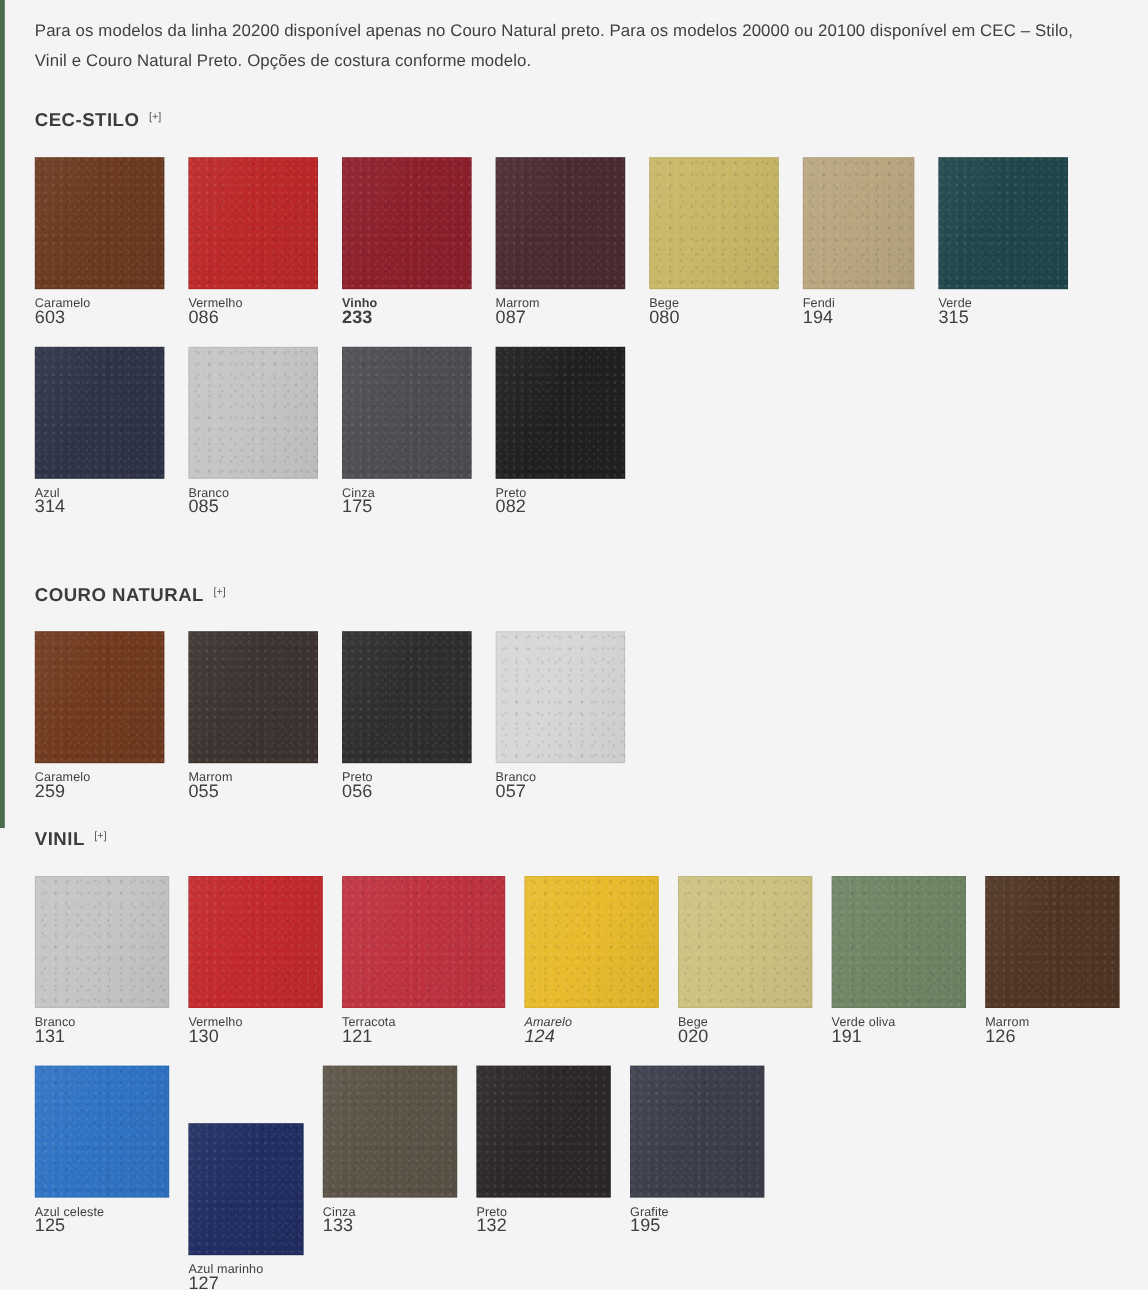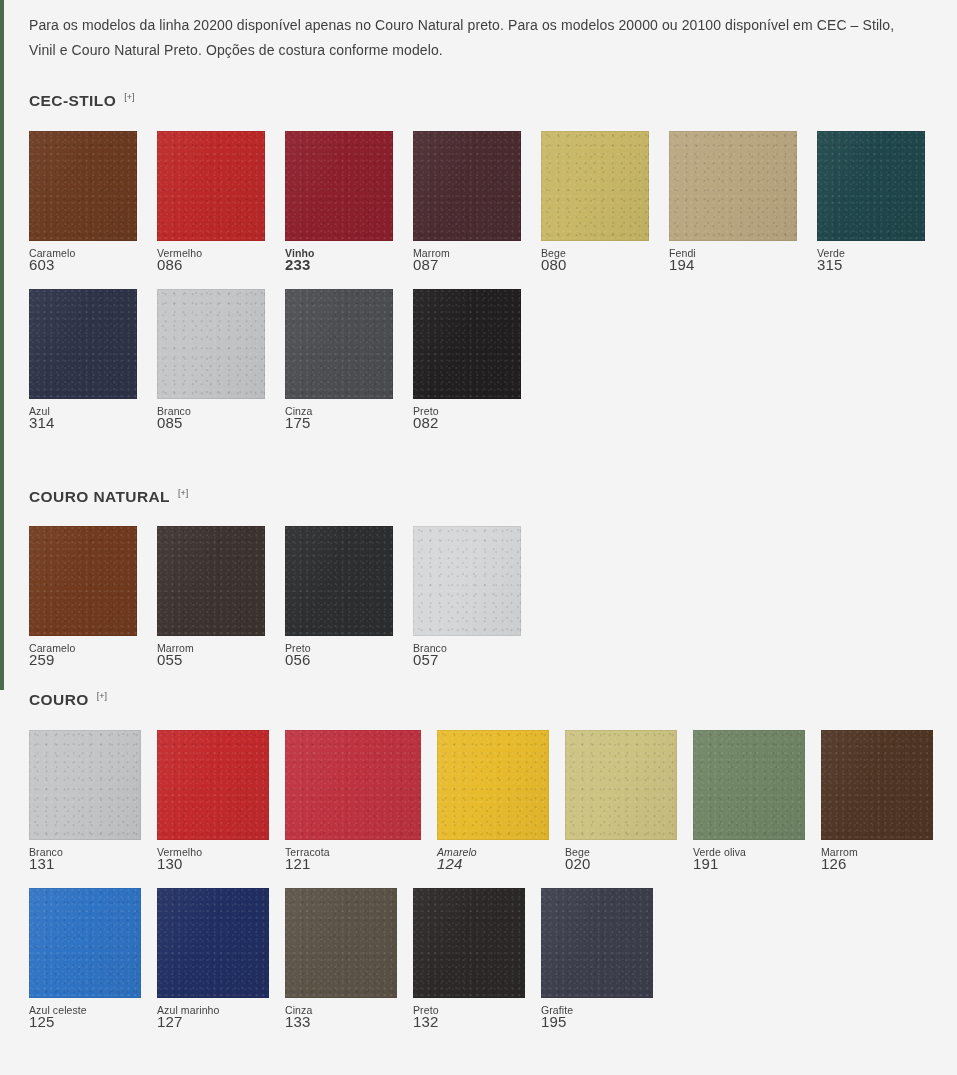--- a/index.html
+++ b/index.html
@@ -160,21 +160,21 @@
           <div class="swatch" style="width: 108px;">
             <div class="chip" style="background-color: rgb(74, 43, 48);"></div>
             <div class="swatch-name">Marrom</div>
             <div class="swatch-code">087</div>
           </div>
           <div class="swatch" style="width: 108px;">
             <div class="chip" style="background-color: rgb(200, 183, 101);"></div>
             <div class="swatch-name">Bege</div>
             <div class="swatch-code">080</div>
           </div>
-          <div class="swatch" style="width: 128px;">
+          <div class="swatch" style="width: 93px;">
             <div class="chip" style="background-color: rgb(184, 166, 127);"></div>
             <div class="swatch-name">Fendi</div>
             <div class="swatch-code">194</div>
           </div>
           <div class="swatch" style="width: 108px;">
             <div class="chip" style="background-color: rgb(31, 71, 75);"></div>
             <div class="swatch-name">Verde</div>
             <div class="swatch-code">315</div>
           </div>
         </div>
@@ -224,21 +224,21 @@
           </div>
           <div class="swatch" style="width: 108px;">
             <div class="chip" style="background-color: rgb(213, 215, 216);"></div>
             <div class="swatch-name">Branco</div>
             <div class="swatch-code">057</div>
           </div>
         </div>
       </div>
       <div class="section" style="padding-top: 26px;">
         <div class="section-head">
-          <span class="section-title">COURO</span>
+          <span class="section-title">VINIL</span>
           <span class="expand-toggle">[+]</span>
         </div>
         <div class="swatch-row" style="margin-top: 22px; gap: 16px;">
           <div class="swatch" style="width: 112px;">
             <div class="chip" style="background-color: rgb(195, 197, 198);"></div>
             <div class="swatch-name">Branco</div>
             <div class="swatch-code">131</div>
           </div>
           <div class="swatch" style="width: 112px;">
             <div class="chip" style="background-color: rgb(195, 41, 44);"></div>
@@ -270,21 +270,21 @@
             <div class="swatch-name">Marrom</div>
             <div class="swatch-code">126</div>
           </div>
         </div>
         <div class="swatch-row" style="margin-top: 18px; gap: 16px;">
           <div class="swatch" style="width: 112px;">
             <div class="chip" style="background-color: rgb(47, 115, 196);"></div>
             <div class="swatch-name">Azul celeste</div>
             <div class="swatch-code">125</div>
           </div>
-          <div class="swatch" style="width: 112px;">
+          <div class="swatch" style="width: 96px; margin-top: 48px;">
             <div class="chip" style="background-color: rgb(33, 46, 98);"></div>
             <div class="swatch-name">Azul marinho</div>
             <div class="swatch-code">127</div>
           </div>
           <div class="swatch" style="width: 112px;">
             <div class="chip" style="background-color: rgb(91, 83, 70);"></div>
             <div class="swatch-name">Cinza</div>
             <div class="swatch-code">133</div>
           </div>
           <div class="swatch" style="width: 112px;">

